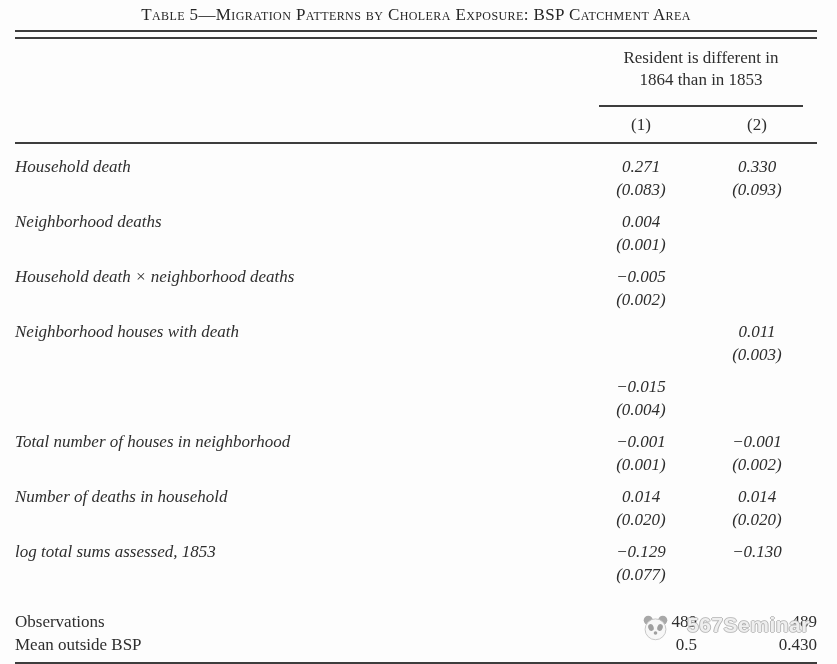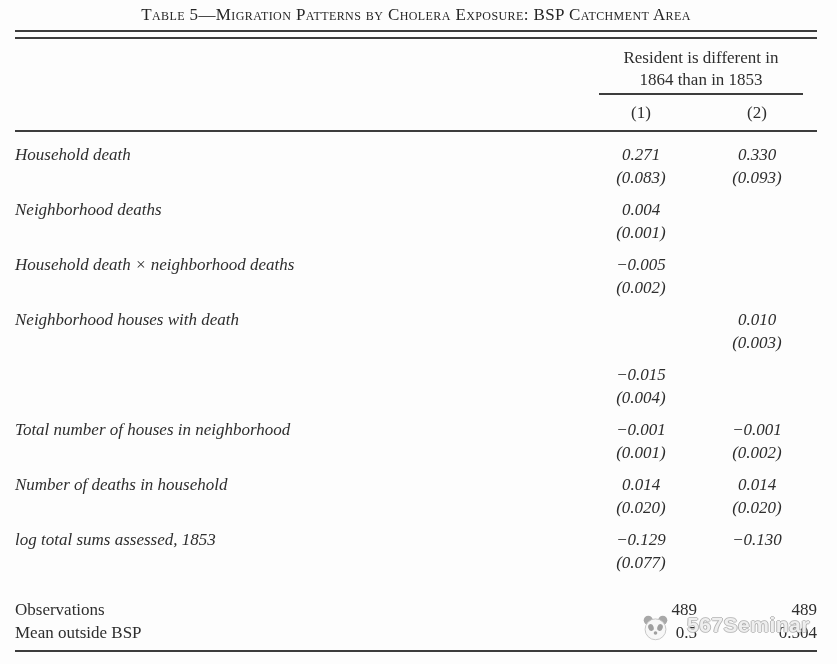--- a/index.html
+++ b/index.html
@@ -36,21 +36,21 @@
     display: grid;
     grid-template-columns: 1fr 232px;
     margin-top: 8px;
     font-size: 17px;
   }
   .spanner {
     grid-column: 2;
     text-align: center;
     line-height: 22px;
     margin: 0 14px;
-    padding-bottom: 2px;
+    padding-bottom: 14px;
     border-bottom: 2px solid #3d3d3d;
   }
   .colnums {
     grid-column: 2;
     display: grid;
     grid-template-columns: 112px 120px;
     text-align: center;
     padding: 6px 0;
     line-height: 23px;
   }
@@ -152,21 +152,21 @@
         <div class="val">−0.005</div>
         <div class="val"></div>
         <div></div>
         <div class="val">(0.002)</div>
         <div class="val"></div>
       </div>
 
       <div class="trow">
         <div class="lbl">Neighborhood houses with death</div>
         <div class="val"></div>
-        <div class="val">0.010</div>
+        <div class="val">0.011</div>
         <div></div>
         <div class="val"></div>
         <div class="val">(0.003)</div>
       </div>
 
       <div class="trow">
         <div class="val"></div>
         <div class="val">−0.015</div>
         <div></div>
         <div class="val"></div>
@@ -203,21 +203,21 @@
 
     <div class="summary">
       <div class="srow">
         <div>Observations</div>
         <div class="val">489</div>
         <div class="val">489</div>
       </div>
       <div class="srow">
         <div>Mean outside BSP</div>
         <div class="val">0.5</div>
-        <div class="val">0.504</div>
+        <div class="val">0.430</div>
       </div>
     </div>
 
     <div class="bottom-rule"></div>
 
   </div>
 
   <div class="watermark">
     <span class="panda">
       <svg width="29" height="29" viewBox="0 0 32 32">

